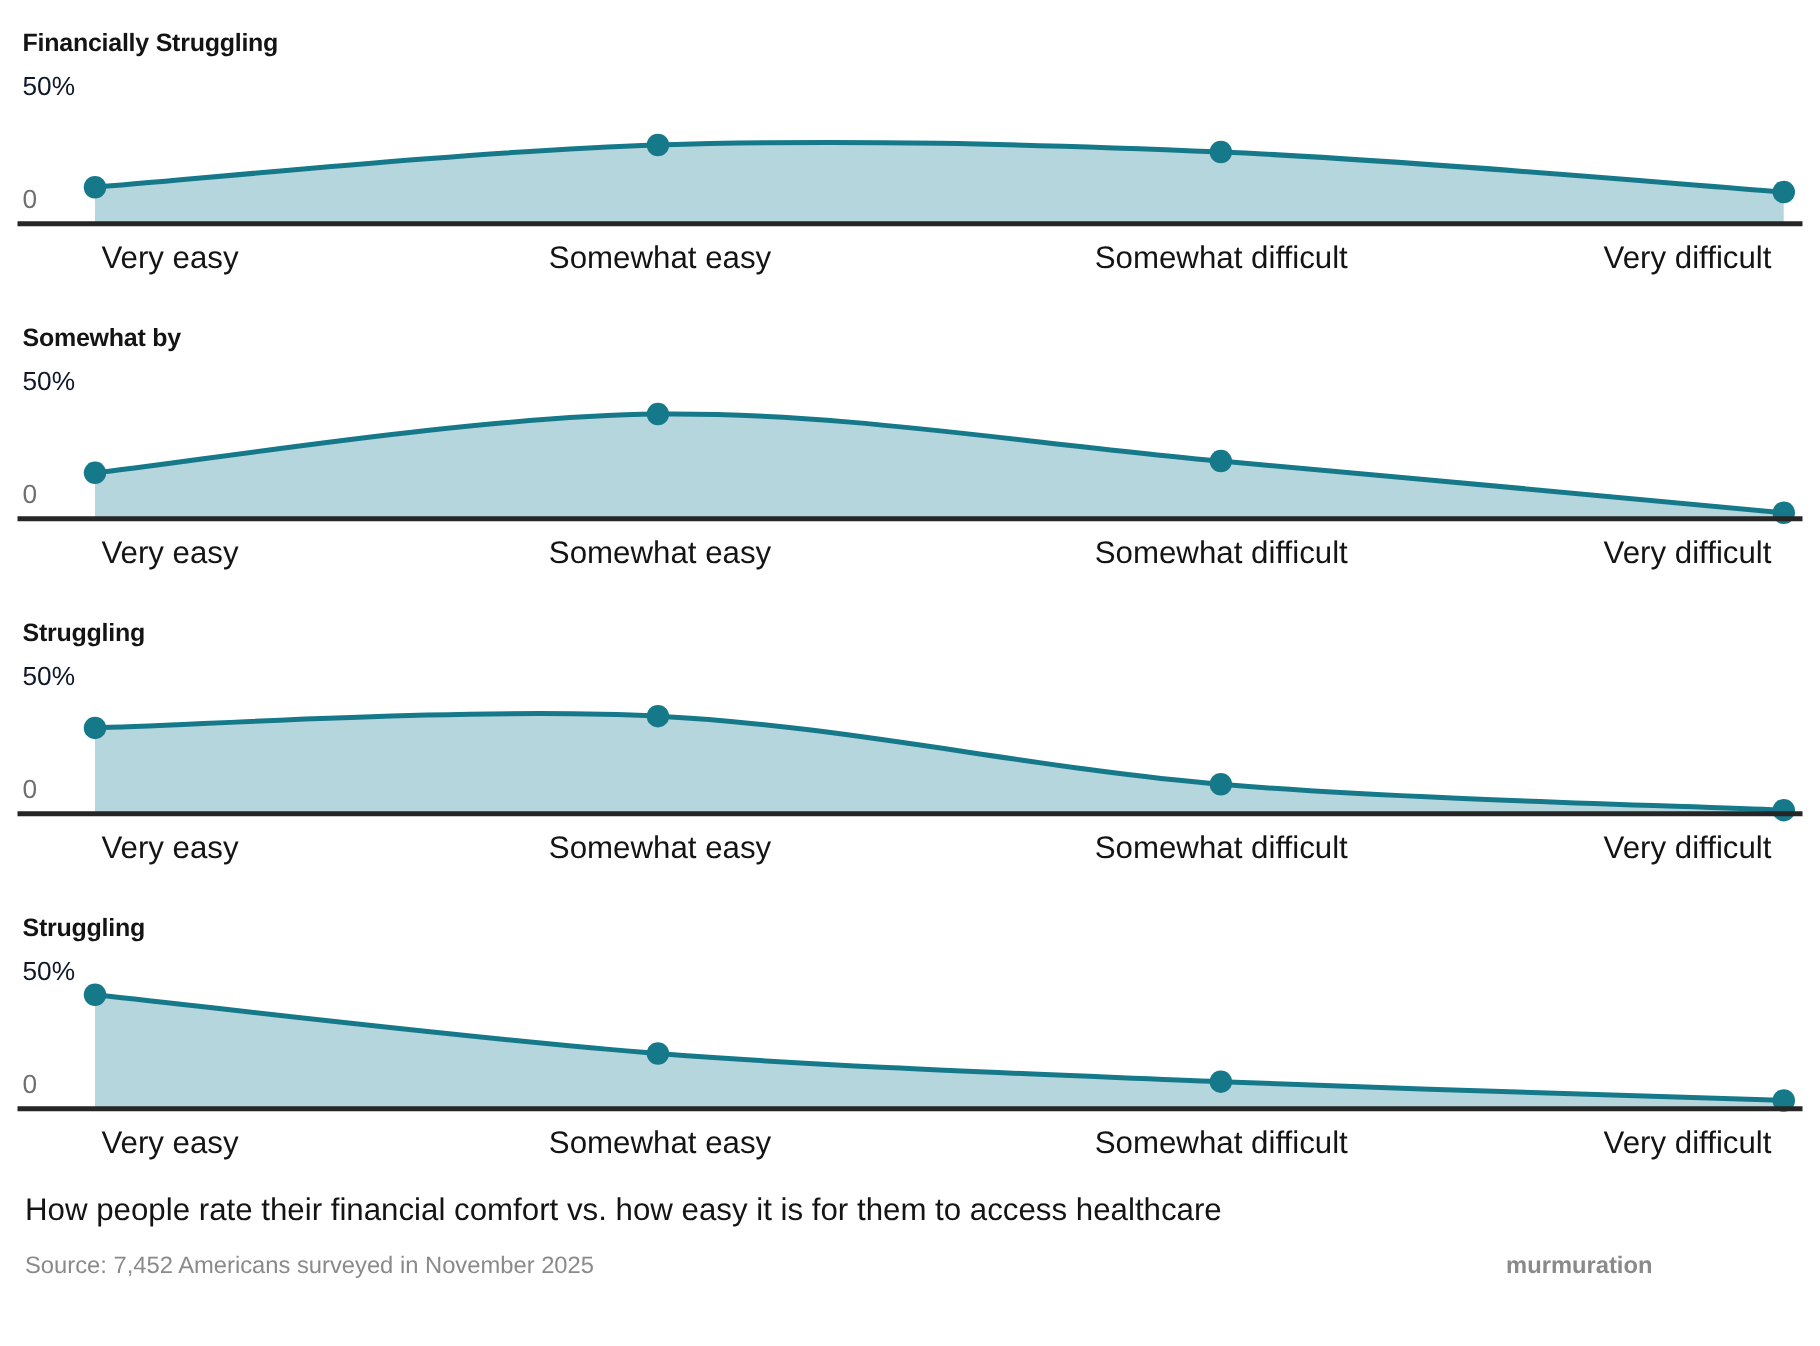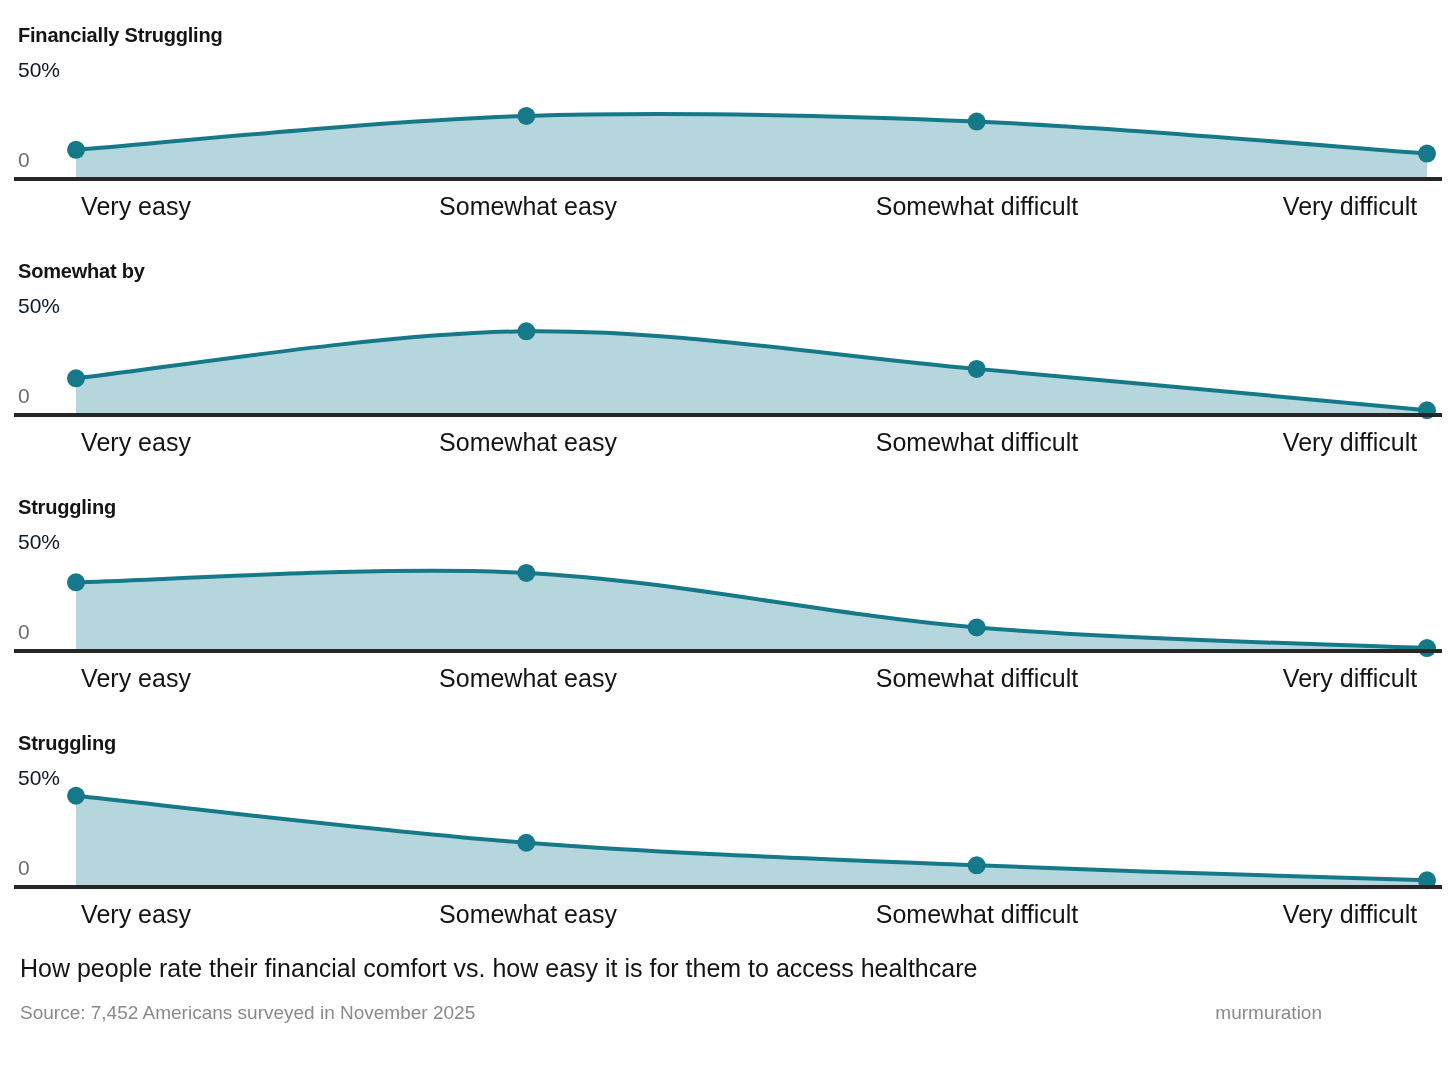--- a/index.html
+++ b/index.html
@@ -117,20 +117,21 @@
     text-align: center;
   }
   .footer-brand {
     position: absolute;
     right: 22px;
     top: 58px;
     font-family: "Liberation Sans Narrow", "Liberation Sans", sans-serif;
     font-size: 19px;
     color: #8a8a8a;
     white-space: nowrap;
+    font-weight: bold;
   }
 </style>
 </head>
 <body>
 
 <div class="figure">
 
   <div class="panels" id="panel-stack">
       <div class="panel">
         <svg class="plot-svg" viewBox="0 0 1456 236">

